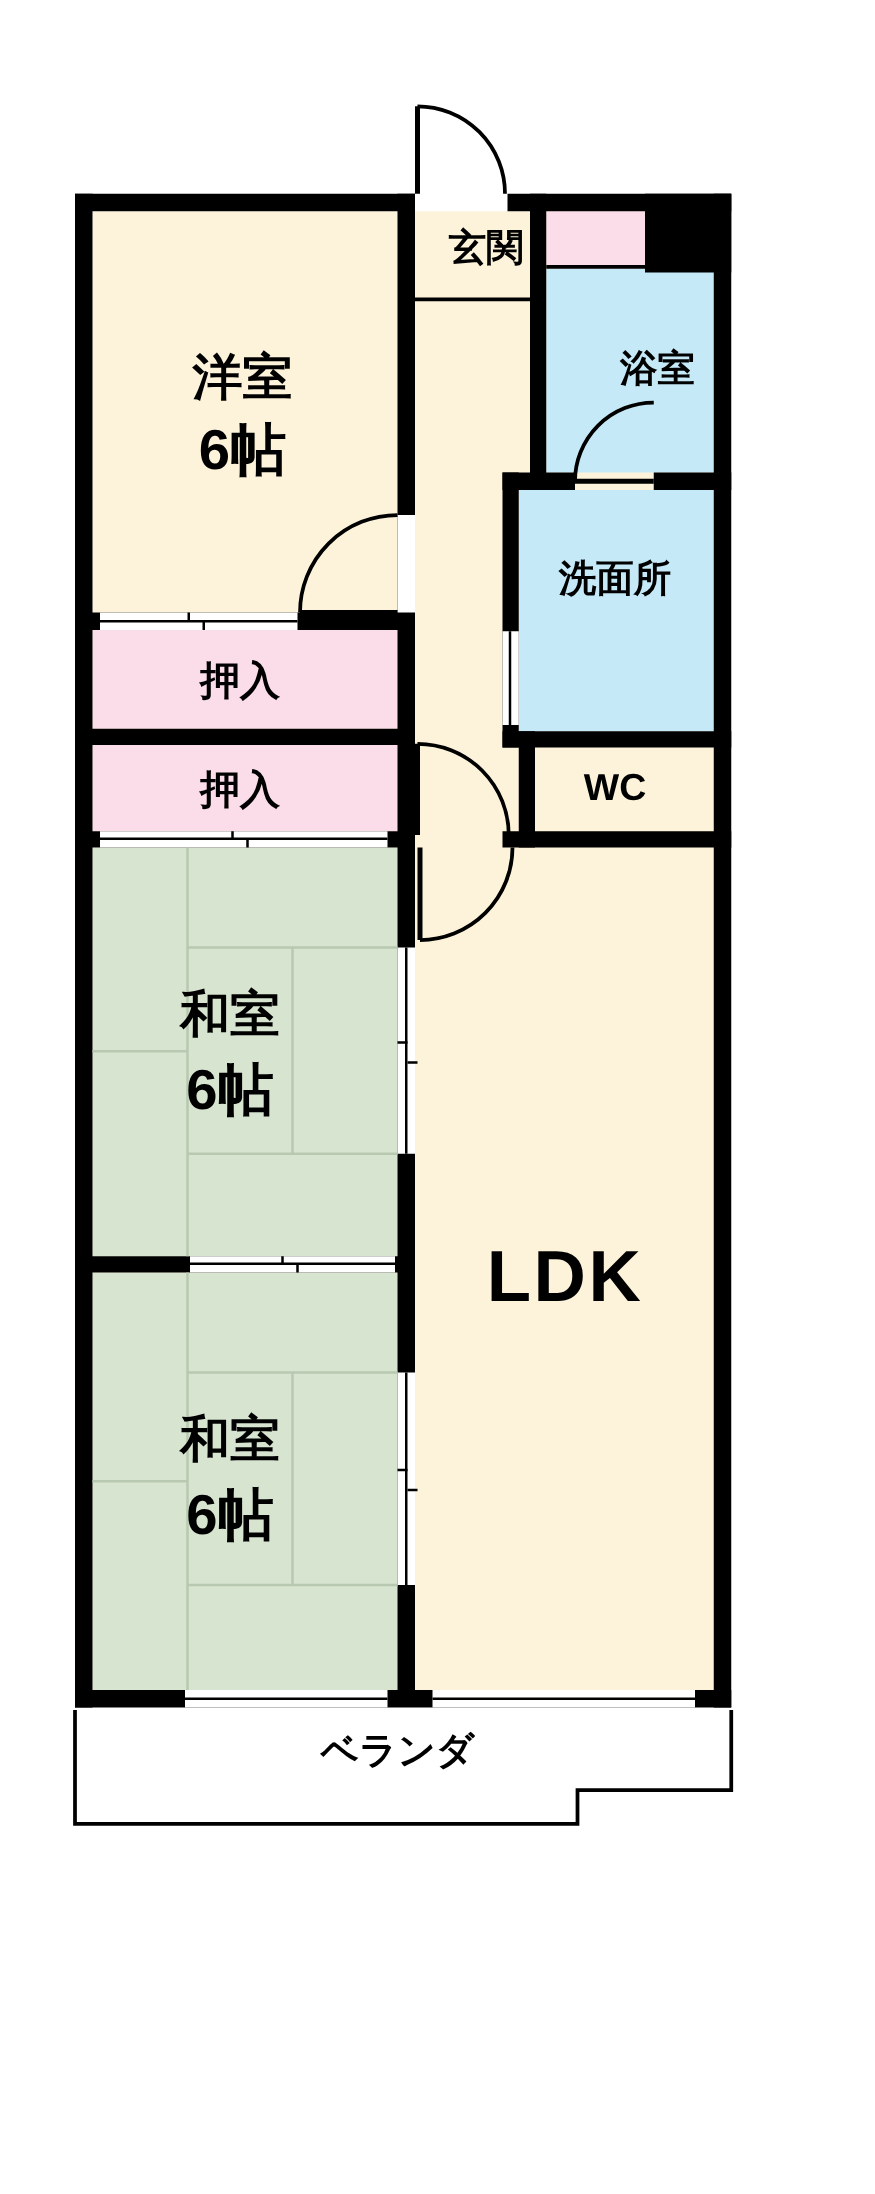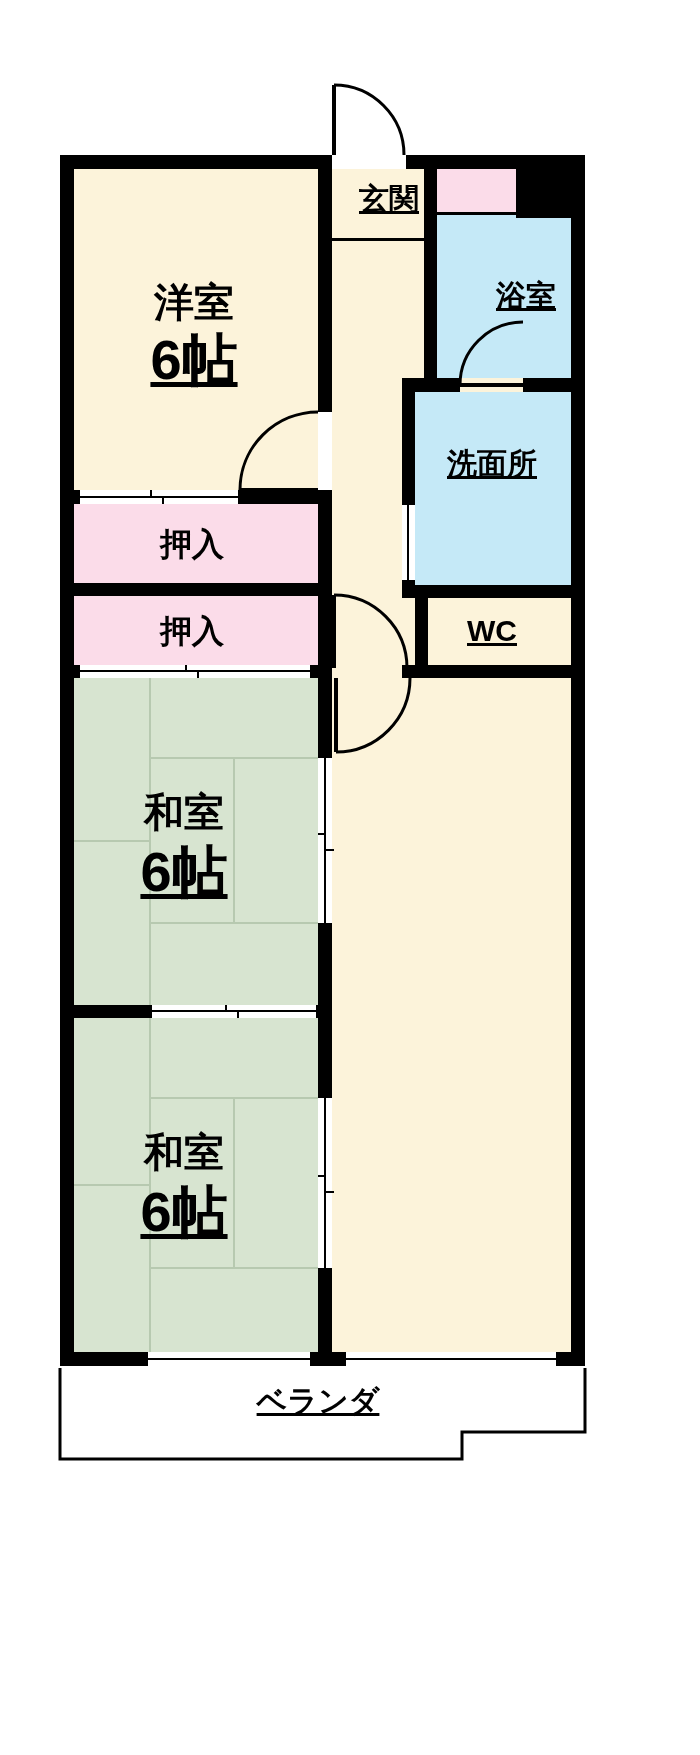--- a/index.html
+++ b/index.html
@@ -8,23 +8,23 @@
   .abs{position:absolute;}
   .wall{position:absolute;background:#000000;}
   .white{position:absolute;background:#ffffff;}
   .thin{position:absolute;background:#000000;}
   .cream{background:#fcf3da;}
   .pink{background:#fbdce9;}
   .blue{background:#c5e9f7;}
   .green{background:#d7e4d0;}
   .lbl{position:absolute;transform:translate(-50%,-50%);font-weight:700;color:#000;
        white-space:nowrap;line-height:1;}
-  .s30{font-size:30px;text-decoration:underline;}
+  .s30{font-size:30px;}
   .s32{font-size:32px;}
-  .s46{font-size:56px;text-decoration:underline;}
+  .s46{font-size:45px;}
   .s48{font-size:40px;}
   .s58{font-size:58px;letter-spacing:2px;}
   svg.overlay{position:absolute;left:0;top:0;pointer-events:none;}
 </style>
 </head>
 <body>
 
 <div class="plan">
 
   <div class="abs cream" style="left:74px;top:169px;width:497px;height:1183px;"></div>
@@ -128,15 +128,16 @@
   <div class="lbl s46" style="left:194px;top:360px;">6帖</div>
   <div class="lbl s30" style="left:526px;top:296px;">浴室</div>
   <div class="lbl s30" style="left:492px;top:464px;">洗面所</div>
   <div class="lbl s32" style="left:192px;top:544px;">押入</div>
   <div class="lbl s32" style="left:192px;top:631px;">押入</div>
   <div class="lbl s30" style="left:492px;top:631px;">WC</div>
   <div class="lbl s48" style="left:184px;top:812px;">和室</div>
   <div class="lbl s46" style="left:184px;top:872px;">6帖</div>
   <div class="lbl s48" style="left:184px;top:1152px;">和室</div>
   <div class="lbl s46" style="left:184px;top:1212px;">6帖</div>
+  <div class="lbl s58" style="left:452px;top:1022px;">LDK</div>
   <div class="lbl s30" style="left:318px;top:1401px;">ベランダ</div>
 
 </div>
 
 </body></html>

